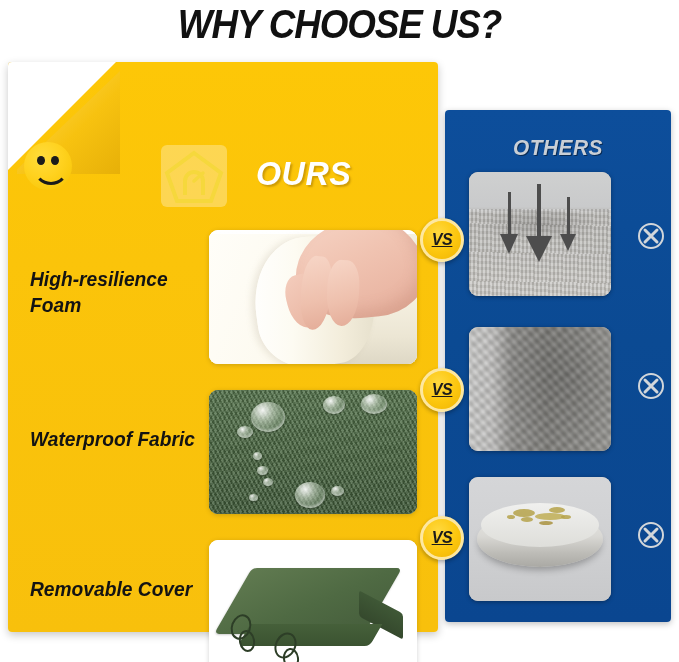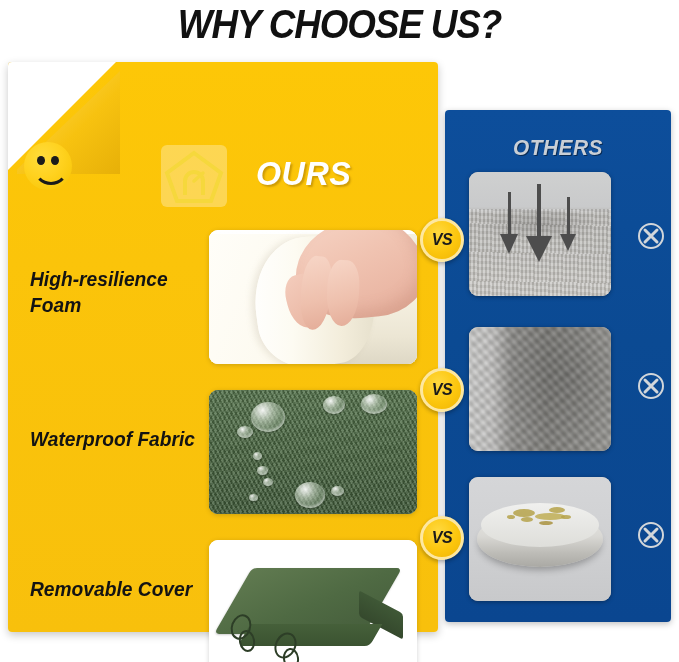--- a/index.html
+++ b/index.html
@@ -214,20 +214,21 @@
   
   .vs{
     position:absolute;width:38px;height:38px;border-radius:50%;
     background:radial-gradient(circle at 40% 32%,#ffd93f 0%,#fcc60d 55%,#eeb406 100%);
     border:3px solid #fde7a0;
     box-shadow:0 2px 4px rgba(0,0,0,.3);
     color:#1b1b1b;font-weight:bold;font-style:italic;font-size:16px;
     display:flex;align-items:center;justify-content:center;
     letter-spacing:-.3px;
     left:420px;
+    text-decoration:underline;
   }
   .vs.v1{top:218px;}
   .vs.v2{top:368px;}
   .vs.v3{top:516px;}
 
   
   .xc{
     position:absolute;left:637px;width:28px;height:28px;
   }
   .xc.x1{top:222px;}

